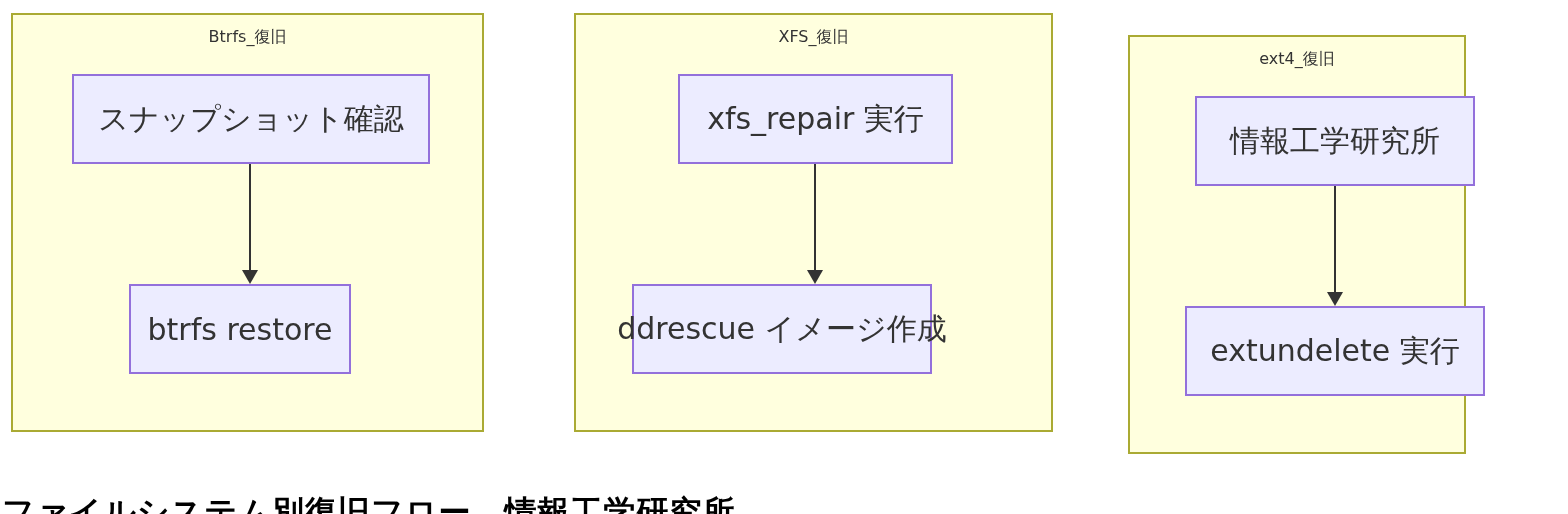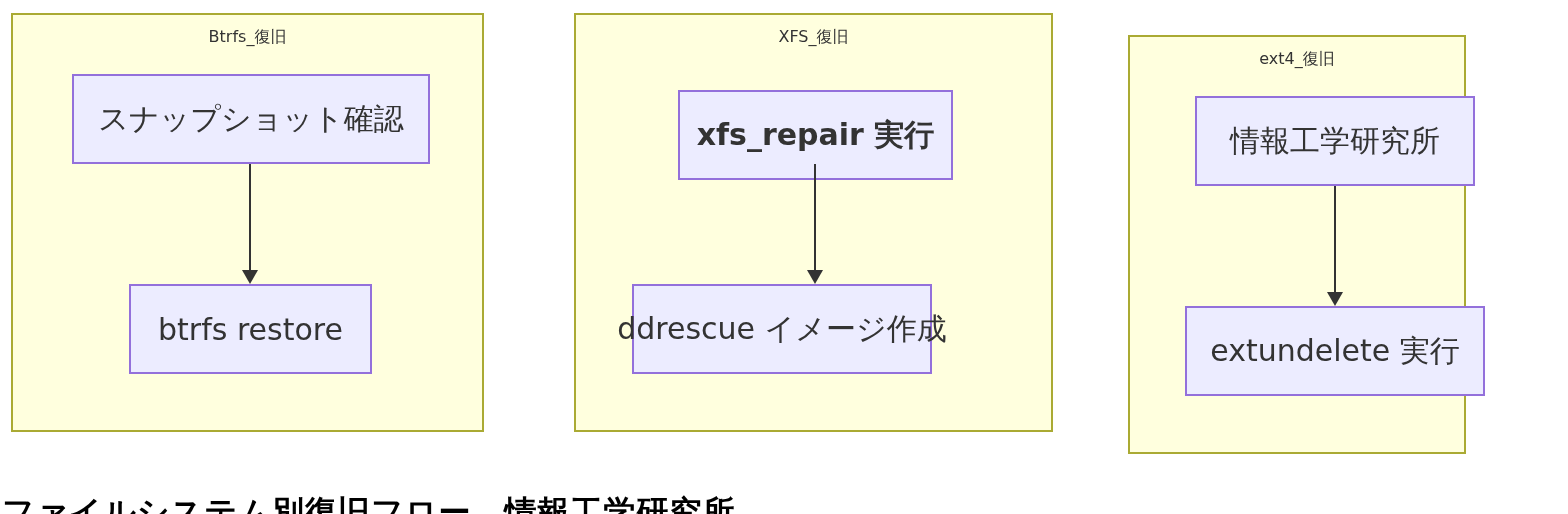--- a/index.html
+++ b/index.html
@@ -52,26 +52,26 @@
     top: 255px;
     width: 0;
     height: 0;
     border-left: 8px solid transparent;
     border-right: 8px solid transparent;
     border-top: 14px solid var(--edge, #333333);
   }
   
   .sg1 { left: 11px;   top: 13px; width: 473px; height: 419px; }
   .sg1 .node-top    { left: 59px;  top: 59px;  width: 358px; }
-  .sg1 .node-bottom { left: 116px; top: 269px; width: 243px; }
+  .sg1 .node-bottom { left: 116px; top: 269px; width: 222px; }
   .sg1 .edge-line   { left: 236px; }
   .sg1 .arrowhead   { left: 229px; }
   
   .sg2 { left: 566px;  top: 13px; width: 479px; height: 419px; margin-left: 8px; }
-  .sg2 .node-top    { left: 102px; top: 75px;  width: 275px; font-weight: bold; }
+  .sg2 .node-top    { left: 102px; top: 59px;  width: 275px; }
   .sg2 .node-bottom { left: 56px;  top: 269px; width: 300px; }
   .sg2 .edge-line   { left: 238px; }
   .sg2 .arrowhead   { left: 231px; }
   
   .sg3 { left: 1128px; top: 13px; width: 338px; height: 419px; margin-top: 22px; }
   .sg3 .node-top    { left: 65px;  top: 59px;  width: 280px; }
   .sg3 .node-bottom { left: 55px;  top: 269px; width: 300px; }
   .sg3 .edge-line   { left: 204px; }
   .sg3 .arrowhead   { left: 197px; }
 

